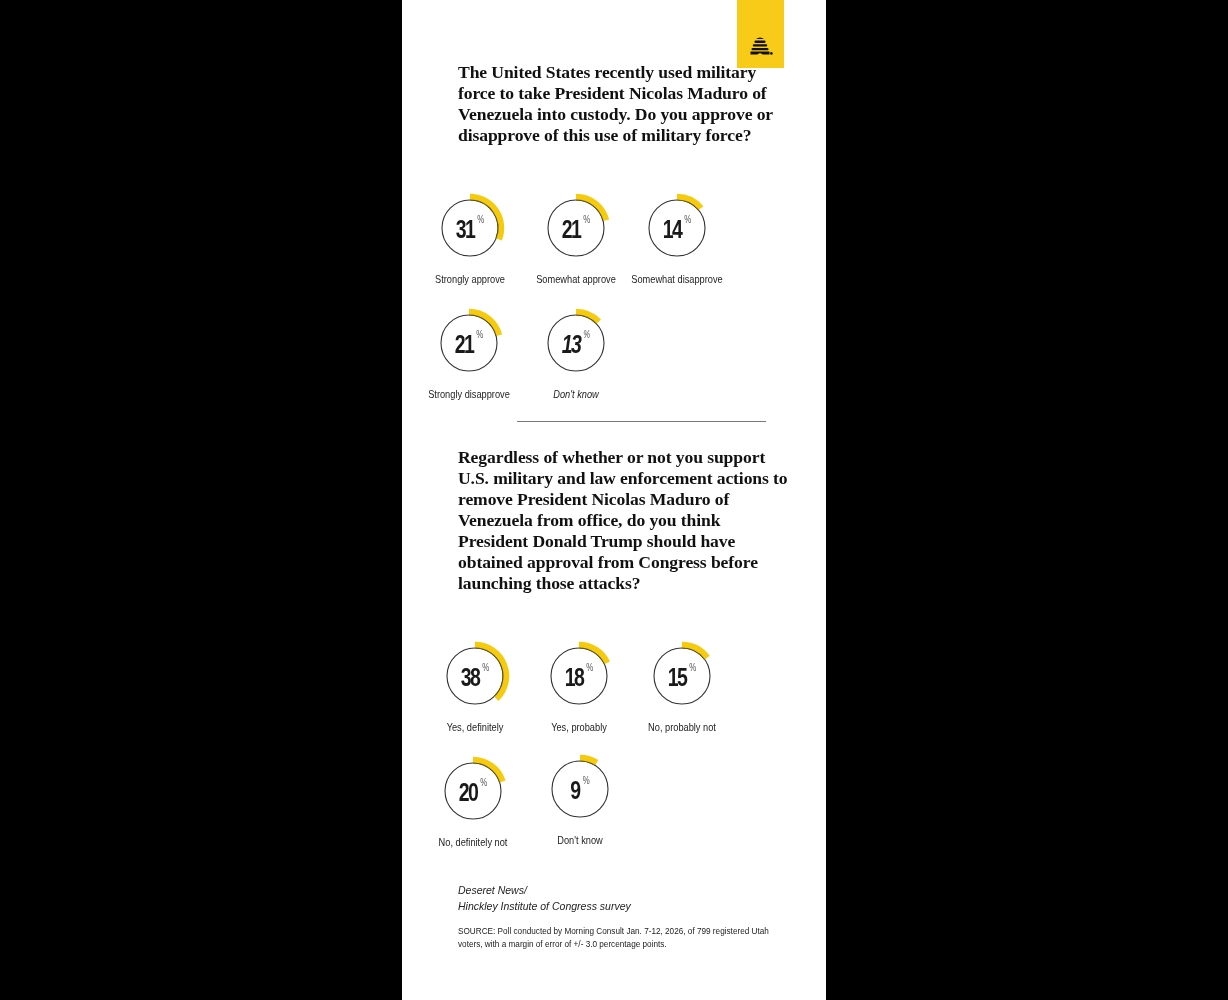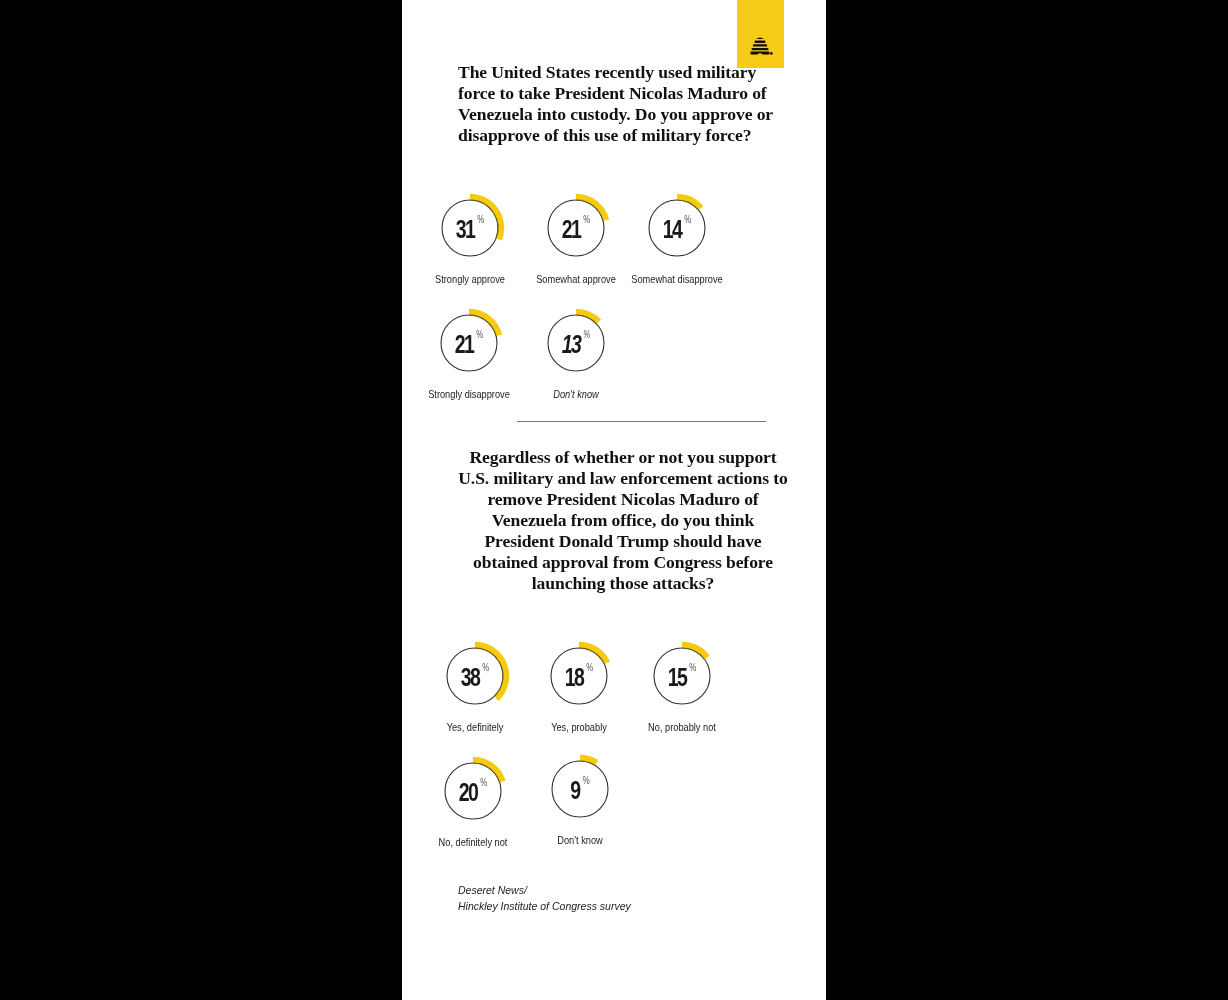--- a/index.html
+++ b/index.html
@@ -2,21 +2,21 @@
 <html><head>
 <meta charset="utf-8">
 <style>
   html, body { margin:0; padding:0; }
   body { width:1228px; height:1000px; background:#000; position:relative; overflow:hidden; font-family:"Liberation Sans", sans-serif; }
   .panel { position:absolute; left:402px; top:0; width:424px; height:1000px; background:#fff; }
   .logo { position:absolute; left:335px; top:0; width:47px; height:68px; background:#f8cb18; }
   .logo svg { position:absolute; left:12px; top:36px; }
   .question { position:absolute; left:56px; margin:0; font-family:"Liberation Serif", "DejaVu Serif", serif; font-weight:bold; color:#111; font-size:17.6px; line-height:21px; letter-spacing:-0.1px; }
   #q1 { top:62px; width:330px; }
-  #q2 { top:447px; width:330px;text-align:center; }
+  #q2 { top:447px; width:330px; }
   .item { position:absolute; width:110px; height:100px; }
   .item svg { position:absolute; left:20px; top:0; }
   .item .num { position:absolute; left:0; width:110px; text-align:center; top:22px; font-family:"Liberation Sans", sans-serif; font-weight:bold; font-size:25px; color:#1a1a1a; letter-spacing:-2px; transform:scaleX(0.78); }
   .item .pct { font-size:10px; vertical-align:top; position:relative; top:-1px; margin-left:4px; letter-spacing:0; font-weight:normal; color:#555; }
   .item .lbl { position:absolute; left:-10px; width:130px; text-align:center; top:80px; font-size:10.5px; color:#222; transform:scaleX(0.88); }
   .divider { position:absolute; left:115px; top:421px; width:249px; height:0; border-top:1.5px solid #777; }
   .credit { position:absolute; left:56px; top:883px; font-size:10.5px; line-height:15.5px; color:#222;font-style:italic; }
   .source { position:absolute; left:56px; top:926px; font-size:8.2px; line-height:12.5px; color:#222; width:330px; }
 </style>
 </head>
@@ -134,13 +134,14 @@
        </svg>
        <div class="num"><span>9</span><span class="pct">%</span></div>
        <div class="lbl">Don't know</div>
       </div>
     </div>
 
   <div class="credit">
     <div>Deseret News/</div>
     <div>Hinckley Institute of Congress survey</div>
   </div>
+  <div class="source">SOURCE: Poll conducted by Morning Consult Jan. 7-12, 2026, of 799 registered Utah voters, with a margin of error of +/- 3.0 percentage points.</div>
 </div>
 
 </body></html>

